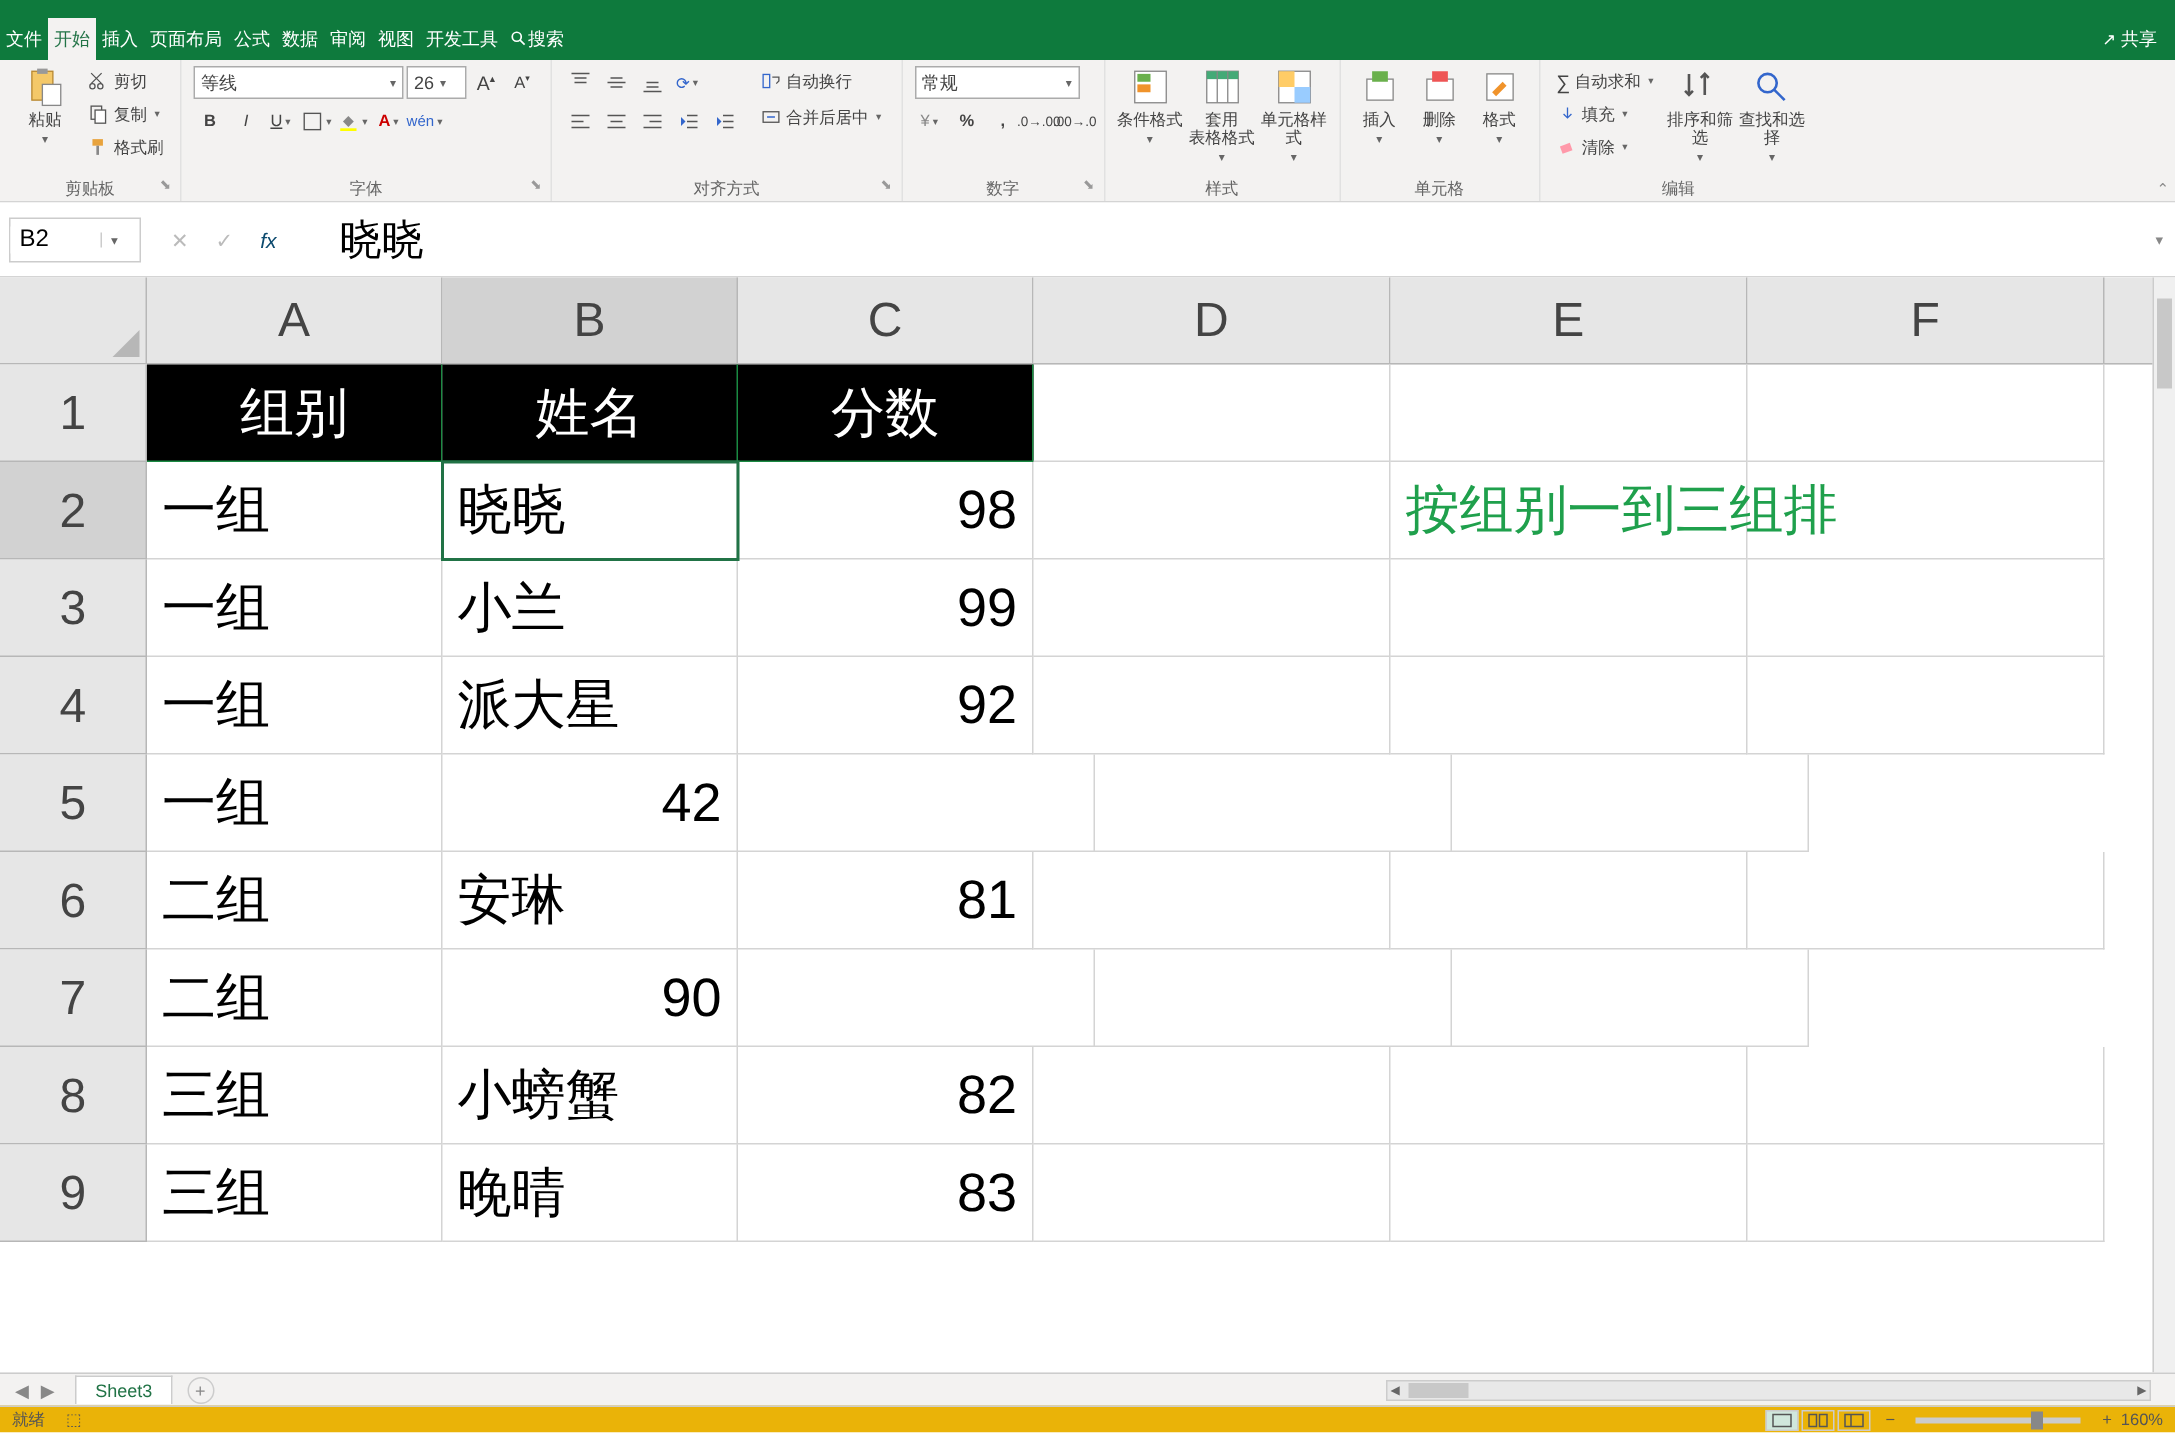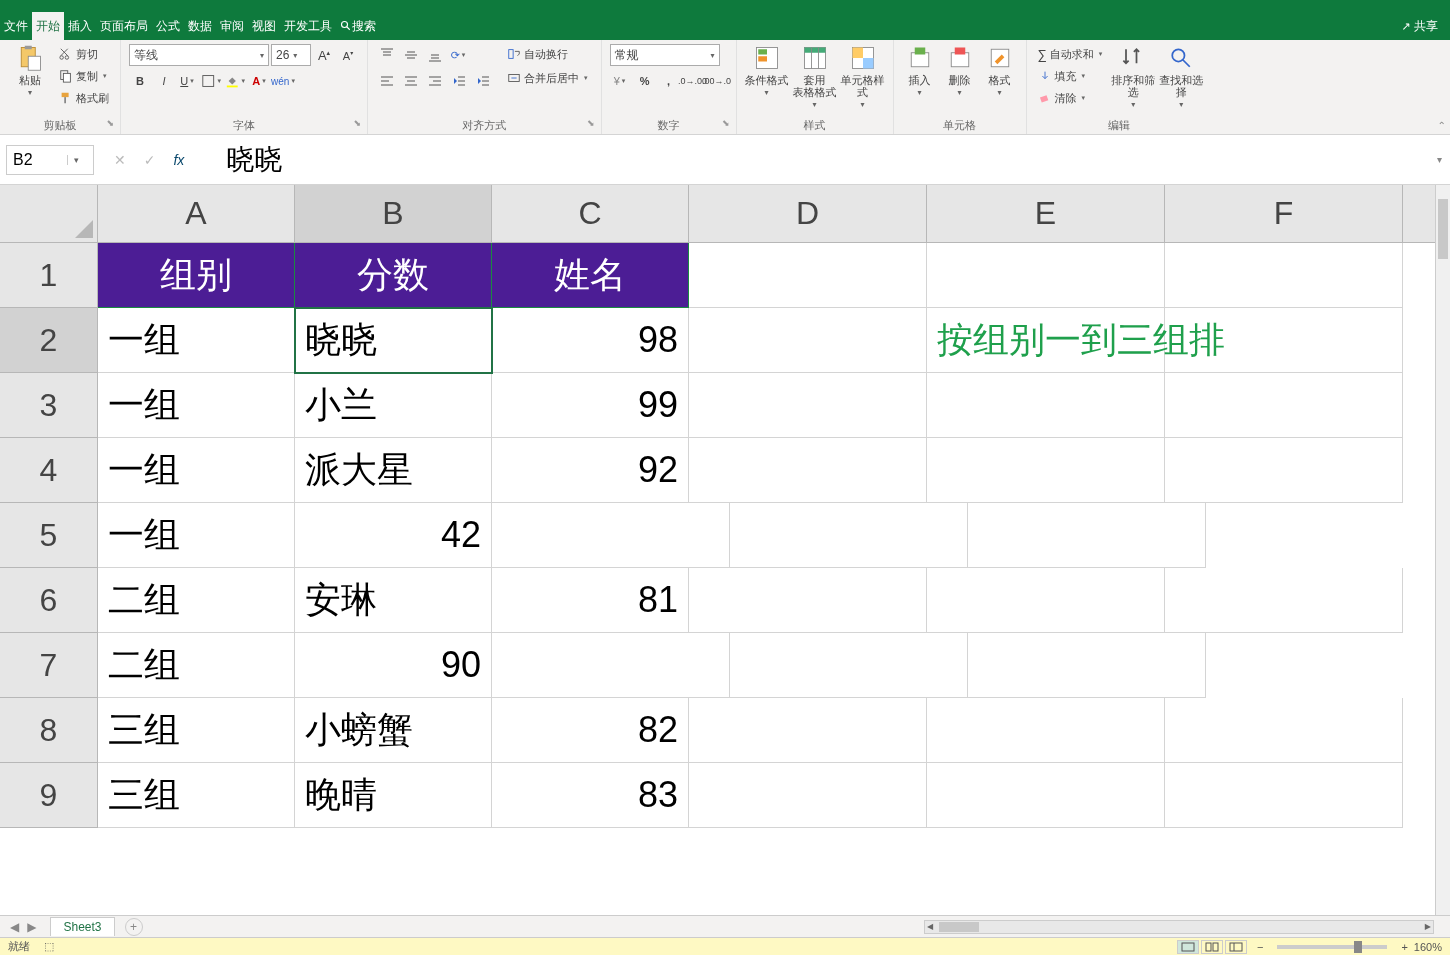--- a/index.html
+++ b/index.html
@@ -55,37 +55,37 @@
 .corner::after { content: ''; position: absolute; right: 4px; bottom: 4px; border-style: solid; border-width: 0 0 18px 18px; border-color: transparent transparent #b7b7b7 transparent; }
 .colhdr { border-right: 1px solid #b7b7b7; display: flex; align-items: center; justify-content: center; font-size: 32px; color: #444; background: #e6e6e6; }
 .colhdr.sel { background: #d2d2d2; }
 .colA { width: 197px; } .colB { width: 197px; } .colC { width: 197px; }
 .colD { width: 238px; } .colE { width: 238px; } .colF { width: 238px; }
 
 .gridrow { display: flex; height: 65px; }
 .rowhdr { width: 98px; background: #e6e6e6; border-right: 1px solid #b7b7b7; border-bottom: 1px solid #b7b7b7; display: flex; align-items: center; justify-content: center; font-size: 32px; color: #444; }
 .rowhdr.sel { background: #d2d2d2; }
 .cell { border-right: 1px solid #d4d4d4; border-bottom: 1px solid #d4d4d4; display: flex; align-items: center; font-size: 36px; padding: 0 10px; }
-.cell.hdr { background: #4c1d95; color: #fff; justify-content: center; font-size: 36px; border-right: 1px solid #1a8a42; border-bottom: 1px solid #1a8a42; }
+.cell.hdr { background: #000000; color: #fff; justify-content: center; font-size: 36px; border-right: 1px solid #1a8a42; border-bottom: 1px solid #1a8a42; }
 .cell.num { justify-content: flex-end; padding-left: 28px; }
 .cell.sel { outline: 2px solid #217346; outline-offset: -1px; position: relative; z-index: 2; }
 .greentext { color: #1fa04c; font-size: 36px; }
 
 
 .sheetbar { position: absolute; bottom: 18px; left: 0; right: 0; height: 22px; background: #f3f2f1; border-top: 1px solid #ccc; display: flex; align-items: center; font-size: 12px; }
 .sheetnav { display: flex; gap: 8px; padding: 0 10px; color: #888; }
 .sheettab { background: #fff; border: 1px solid #ccc; border-bottom: none; padding: 2px 12px; margin-left: 4px; color: #217346; }
 .addsheet { margin-left: 10px; width: 18px; height: 18px; border: 1px solid #ccc; border-radius: 50%; display: flex; align-items: center; justify-content: center; color: #888; }
 .hscroll-track { margin-left: auto; width: 510px; height: 14px; background: #e8e8e8; border: 1px solid #ccc; display: flex; align-items: center; margin-right: 16px; position: relative; }
 .hscroll-track::before { content: '◀'; font-size: 8px; color: #666; position: absolute; left: 2px; }
 .hscroll-track::after { content: '▶'; font-size: 8px; color: #666; position: absolute; right: 2px; }
 .hscroll-thumb { position: absolute; left: 14px; width: 40px; height: 10px; background: #c8c8c8; }
 
 
-.statusbar { position: absolute; bottom: 0; left: 0; right: 0; height: 18px; background: #fef9c3; border-top: 1px solid #ccc; display: flex; align-items: center; font-size: 11px; color: #555; padding: 0 8px; }
+.statusbar { position: absolute; bottom: 0; left: 0; right: 0; height: 18px; background: #eab308; border-top: 1px solid #ccc; display: flex; align-items: center; font-size: 11px; color: #555; padding: 0 8px; }
 .statusbar .views { margin-left: auto; display: flex; gap: 2px; }
 .view-icon { width: 22px; height: 14px; border: 1px solid #ccc; display: flex; align-items: center; justify-content: center; }
 .view-icon.active { background: #d0e7dc; }
 .zoom-slider { width: 110px; height: 4px; background: #ccc; margin: 0 8px; position: relative; }
 .zoom-slider .thumb { position: absolute; left: 70%; top: -4px; width: 8px; height: 12px; background: #888; }
 .zoom-ctrl { display: flex; align-items: center; gap: 6px; margin-left: 10px; }
 
 .vscroll { position: absolute; right: 0; top: 185px; width: 15px; bottom: 40px; background: #f0f0f0; border-left: 1px solid #ccc; }
 .vscroll .thumb { position: absolute; top: 14px; left: 2px; right: 2px; height: 60px; background: #c8c8c8; }
 .collapse { position: absolute; right: 4px; top: 120px; font-size: 10px; color: #888; }
@@ -463,22 +463,22 @@
     <div class="colhdr colB sel">B</div>
     <div class="colhdr colC">C</div>
     <div class="colhdr colD">D</div>
     <div class="colhdr colE">E</div>
     <div class="colhdr colF">F</div>
   </div>
 
   <div class="gridrow">
     <div class="rowhdr">1</div>
     <div class="cell hdr colA">组别</div>
+    <div class="cell hdr colB">姓名</div>
     <div class="cell hdr colC">分数</div>
-    <div class="cell hdr colB">姓名</div>
     <div class="cell colD"></div>
     <div class="cell colE"></div>
     <div class="cell colF"></div>
   </div>
 
   <div id="data-rows">
       <div class="gridrow">
         <div class="rowhdr sel">2</div>
         <div class="cell colA">一组</div>
         <div class="cell colB sel">晓晓</div>

